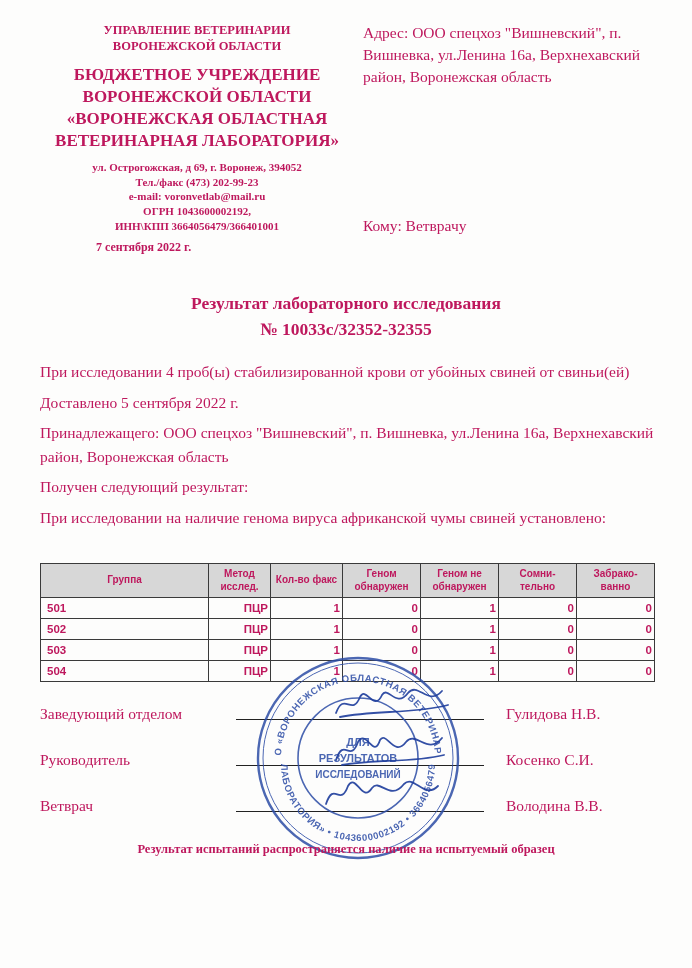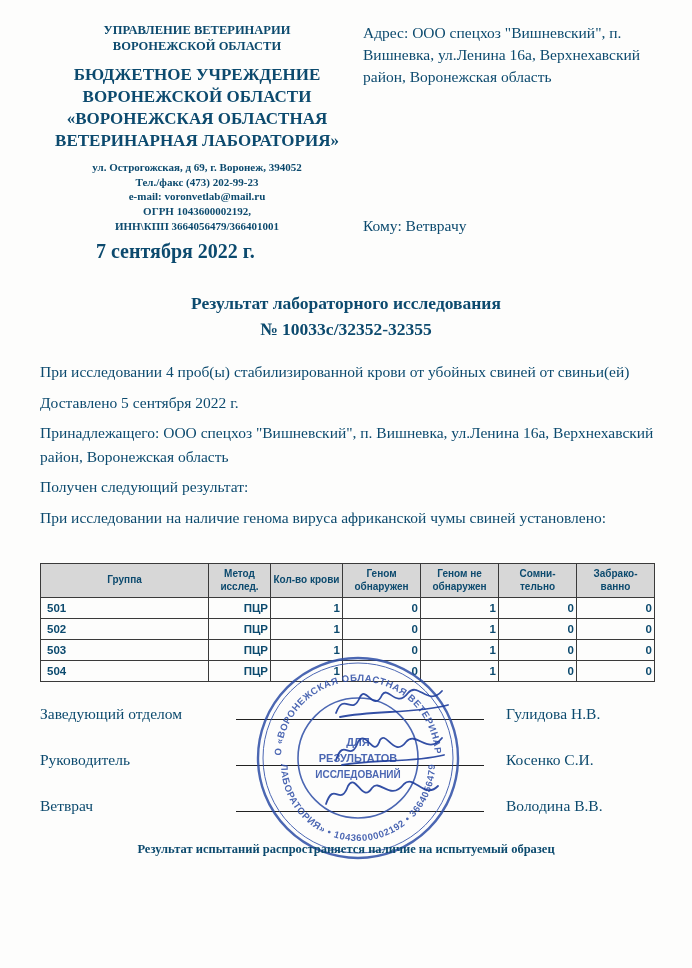--- a/index.html
+++ b/index.html
@@ -3,39 +3,39 @@
 <meta charset="utf-8">
 <style>
   * { margin: 0; padding: 0; box-sizing: border-box; }
   html, body { background: #ffffff; }
   .page {
     position: relative;
     width: 692px;
     height: 968px;
     background: #fdfdfc;
     font-family: "Liberation Serif", serif;
-    color: #0c4a6e;
+    color: #be185d;
     overflow: hidden;
   }
 
   
   .letterhead {
     position: absolute;
     left: 38px; top: 22px; width: 318px;
     text-align: center;
     font-weight: bold;
   }
   .lh-dept { font-size: 12.5px; line-height: 1.3; white-space: pre-line; }
   .lh-org  { font-size: 17px; line-height: 1.3; white-space: pre-line; margin-top: 9px; }
   .lh-small { font-size: 11px; line-height: 1.34; }
   .lh-first { margin-top: 8px; }
 
   .doc-date {
     position: absolute; left: 96px; top: 240px;
-    font-size: 20px; font-weight: bold;
+    font-size: 12px; font-weight: bold;
   }
 
   
   .recip-addr {
     position: absolute; left: 363px; top: 22px; width: 292px;
     font-size: 15.5px; line-height: 1.42;
   }
   .recip-to {
     position: absolute; left: 363px; top: 217px;
     font-size: 15.5px;
@@ -145,21 +145,21 @@
       <col style="width:78px">
         <col style="width:78px">
         <col style="width:78px">
         <col style="width:78px">
     </colgroup>
     <thead>
       <tr>
         <th>Группа</th>
         <th>Метод
 исслед.</th>
-        <th>Кол-во крови</th>
+        <th>Кол-во факс</th>
         <th>Геном
 обнаружен</th>
         <th>Геном не
 обнаружен</th>
         <th>Сомни-
 тельно</th>
         <th>Забрако-
 ванно</th>
       </tr>
     </thead>

